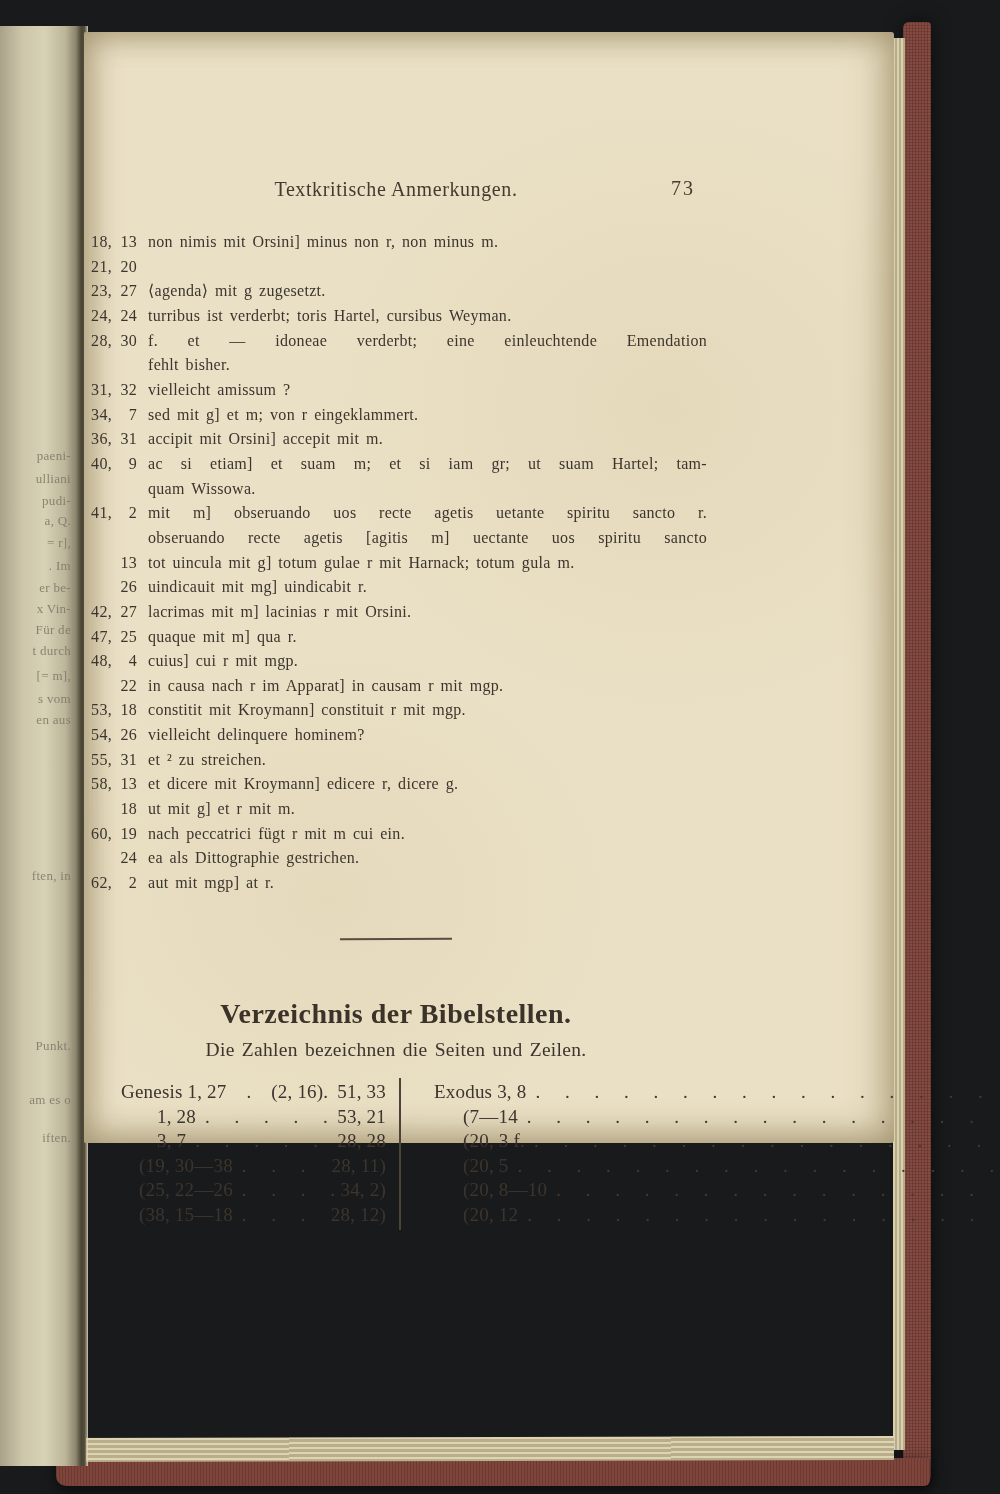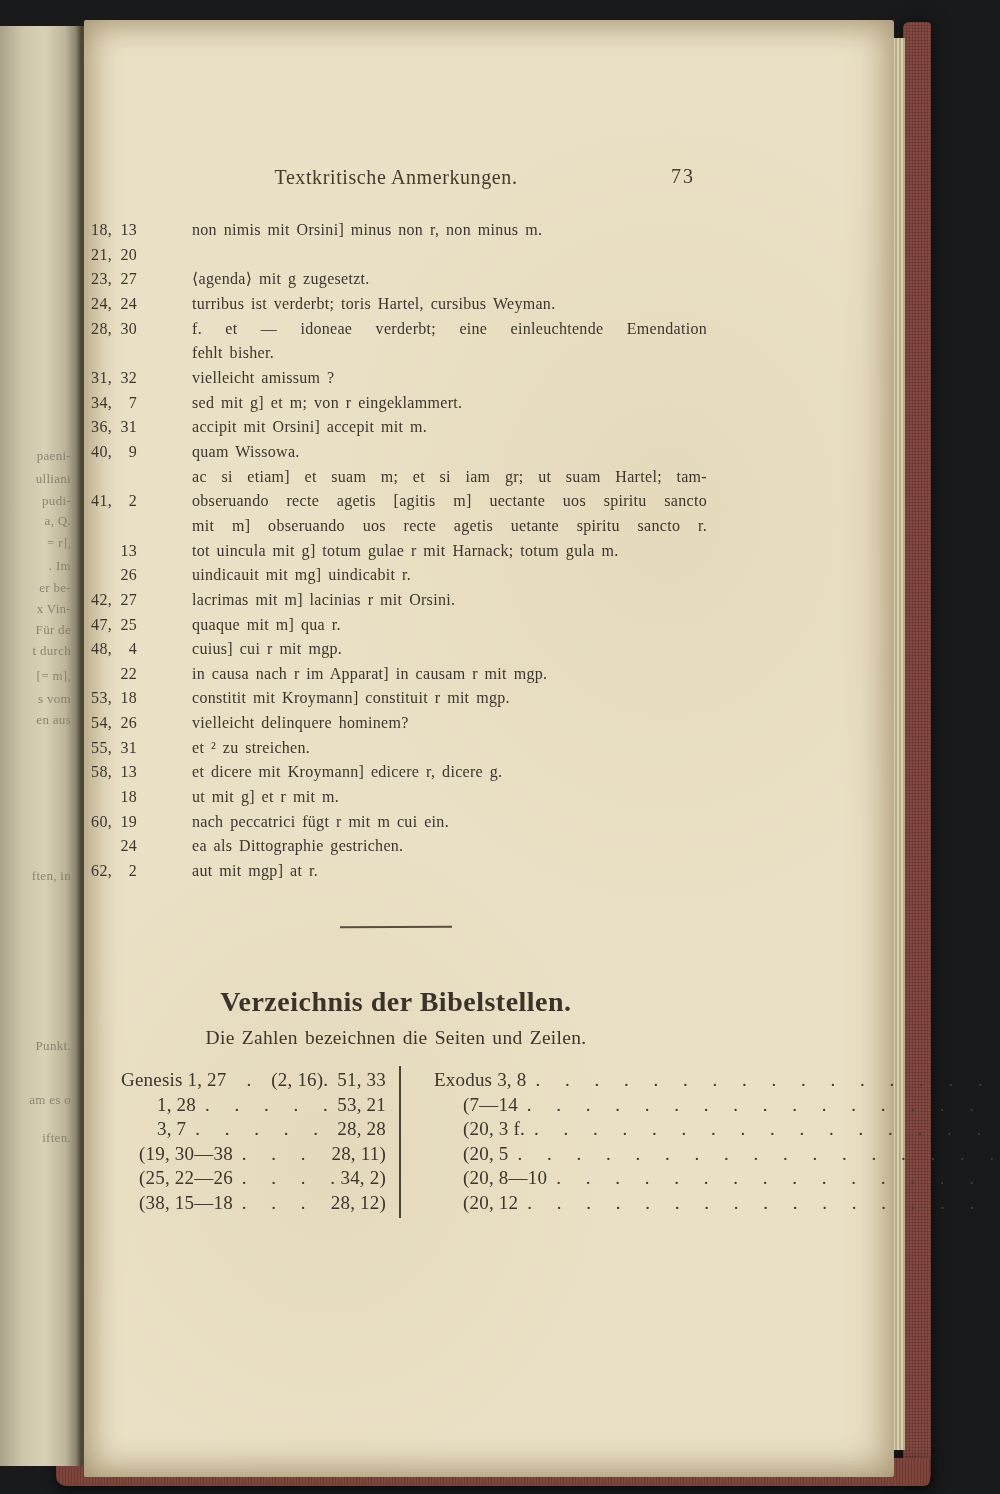--- a/index.html
+++ b/index.html
@@ -43,21 +43,21 @@
   .left-sliver .frag{
     position:absolute;right:15px;font-size:13px;color:#7d7665;
     letter-spacing:.3px;white-space:nowrap;opacity:.85;
   }
   .crease{
     position:absolute;left:76px;top:26px;width:12px;height:1440px;
     background:linear-gradient(90deg,rgba(35,30,20,0) 0%,rgba(35,30,20,.5) 45%,rgba(90,78,52,.35) 70%,rgba(233,223,196,.9) 100%);
   }
   
   .page{
-    position:absolute;left:84px;top:20px;width:810px;height:1457px;
+    position:absolute;left:84px;top:32px;width:810px;height:1111px;
     background:
       radial-gradient(ellipse 60% 40% at 72% 34%, rgba(196,176,126,.14), transparent 70%),
       radial-gradient(ellipse 55% 35% at 30% 78%, rgba(190,170,120,.12), transparent 65%),
       #eae0c5;
     border-radius:2px 3px 3px 2px;
     box-shadow:
       inset 0 10px 26px rgba(125,105,62,.22),
       inset 0 -14px 30px rgba(125,105,62,.25),
       inset -16px 0 34px rgba(140,120,75,.30),
       inset 14px 0 26px rgba(125,105,62,.22);
@@ -72,21 +72,21 @@
   }
   .header .pageno{
     position:absolute;right:12px;top:-1px;font-size:20px;letter-spacing:2px;color:#453a2f;
   }
   
   .annotations{position:absolute;top:198px;left:0;width:622px;}
   .entry{display:flex;font-size:16px;line-height:24.65px;letter-spacing:.3px;word-spacing:2.5px;}
   .entry .c1{flex:none;width:27px;text-align:right;}
   .entry .c2{flex:none;width:25px;text-align:right;}
   .entry .txt{flex:1;margin-left:11px;}
-  .entry .txt .ln{display:block;margin-left:44px;}
+  .entry .txt .ln{display:block;}
   .entry .txt .ln.j{text-align:justify;text-align-last:justify;}
   
   .rule-divider{
     position:absolute;top:906px;left:255px;width:112px;height:2px;
     background:#5a4c3f;transform:rotate(-0.3deg);
   }
   
   .index-title{
     position:absolute;top:966px;left:0;width:622px;text-align:center;
     font-size:28px;font-weight:bold;letter-spacing:.5px;color:#3b332a;
@@ -209,31 +209,31 @@
     <span class="c2">31</span>
     <span class="txt">
               <div class="ln">accipit mit Orsini] accepit mit m.</div>
             </span>
   </div>
 
   <div class="entry">
     <span class="c1">40,</span>
     <span class="c2">9</span>
     <span class="txt">
+              <div class="ln j">ac si etiam] et suam m; et si iam gr; ut suam Hartel; tam-</div>
               <div class="ln">quam Wissowa.</div>
-              <div class="ln j">ac si etiam] et suam m; et si iam gr; ut suam Hartel; tam-</div>
             </span>
   </div>
 
   <div class="entry">
     <span class="c1">41,</span>
     <span class="c2">2</span>
     <span class="txt">
+              <div class="ln j">mit m] obseruando uos recte agetis uetante spiritu sancto r.</div>
               <div class="ln j">obseruando recte agetis [agitis m] uectante uos spiritu sancto</div>
-              <div class="ln j">mit m] obseruando uos recte agetis uetante spiritu sancto r.</div>
             </span>
   </div>
 
   <div class="entry">
     <span class="c1"></span>
     <span class="c2">13</span>
     <span class="txt">
               <div class="ln">tot uincula mit g] totum gulae r mit Harnack; totum gula m.</div>
             </span>
   </div>

